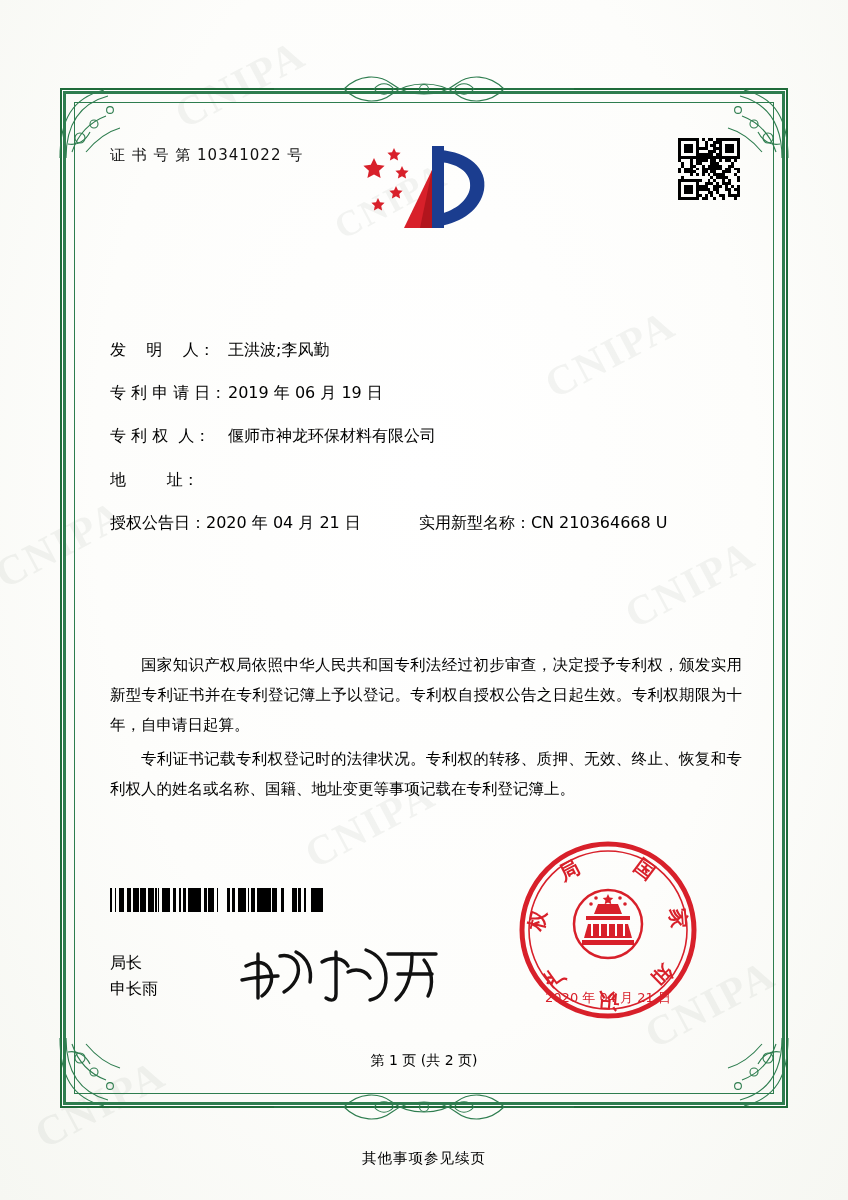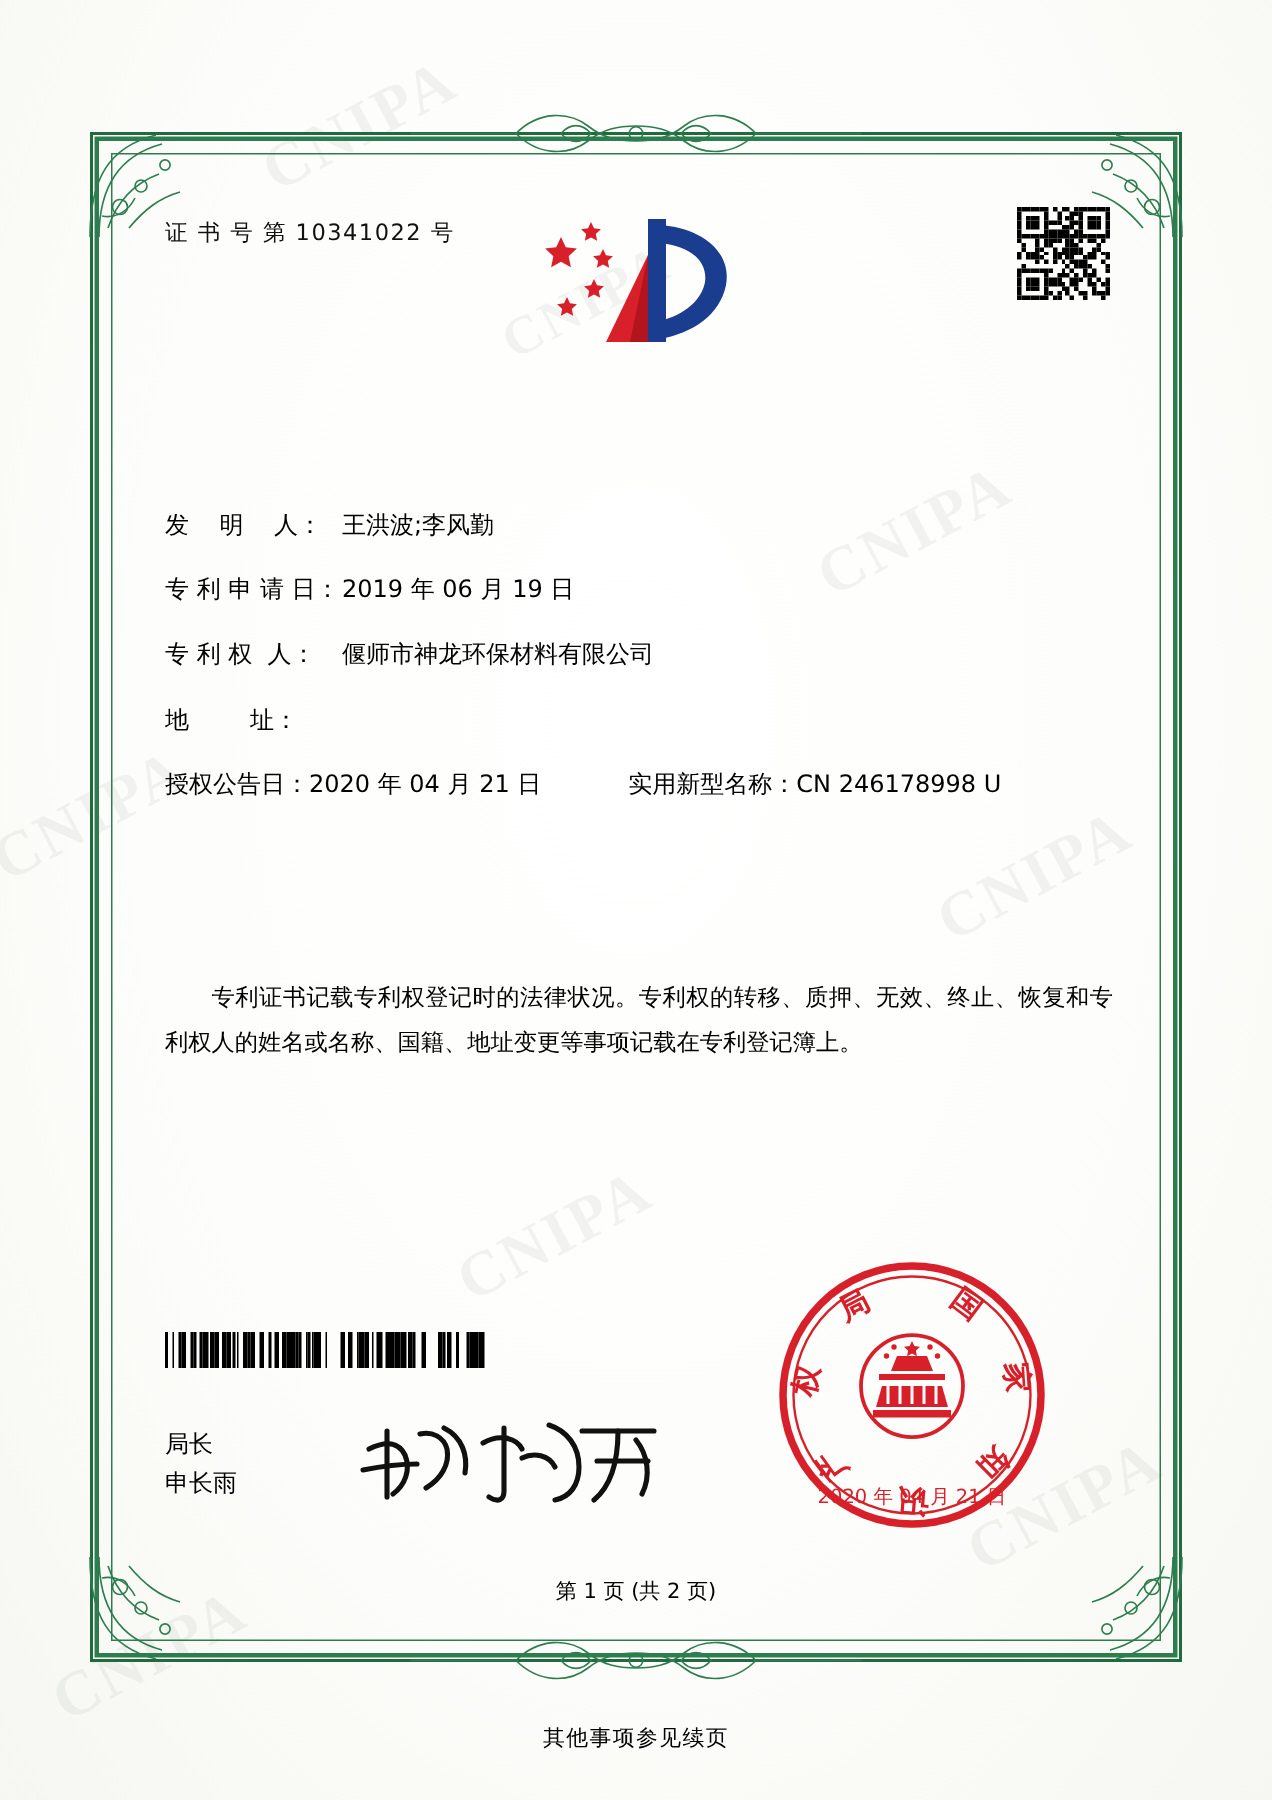--- a/index.html
+++ b/index.html
@@ -790,25 +790,26 @@
         <span class="lbl">专 利 权  人：</span>
         <span class="val">偃师市神龙环保材料有限公司</span>
       </div>
       <div class="field">
         <span class="lbl">地        址：</span>
       </div>
       <div class="field row2">
         <span class="lbl2">授权公告日：</span>
         <span class="val">2020 年 04 月 21 日</span>
         <span class="val2">实用新型名称：</span>
-        <span class="val">CN 246178998 U</span>
+        <span class="val">CN 210364668 U</span>
       </div>
     </div>
 
     <div class="paras">
+      <p>国家知识产权局依照中华人民共和国专利法经过初步审查，决定授予专利权，颁发实用新型专利证书并在专利登记簿上予以登记。专利权自授权公告之日起生效。专利权期限为十年，自申请日起算。</p>
       <p>专利证书记载专利权登记时的法律状况。专利权的转移、质押、无效、终止、恢复和专利权人的姓名或名称、国籍、地址变更等事项记载在专利登记簿上。</p>
     </div>
 
     <div class="barcode" id="barcode">
         <i style="width: 2px;"></i>
         <i style="width: 1px; background: transparent;"></i>
         <i style="width: 2px; background: transparent;"></i>
         <i style="width: 1px;"></i>
         <i style="width: 3px; background: transparent;"></i>
         <i style="width: 2px;"></i>

